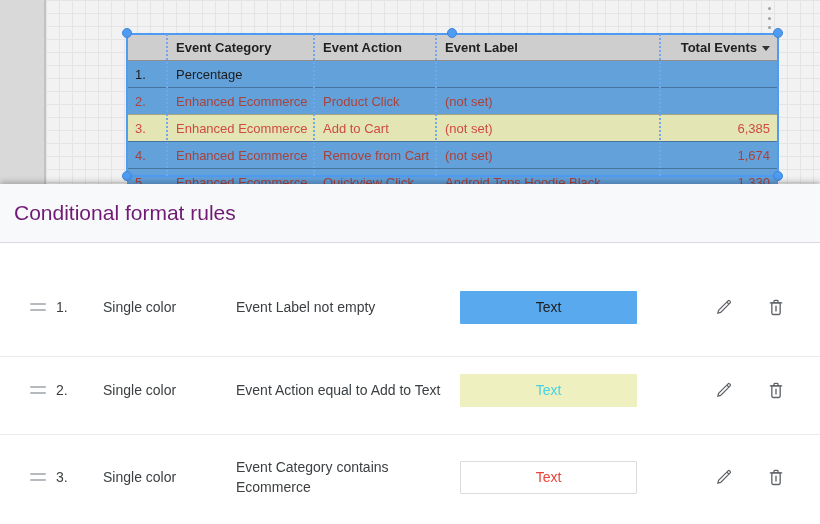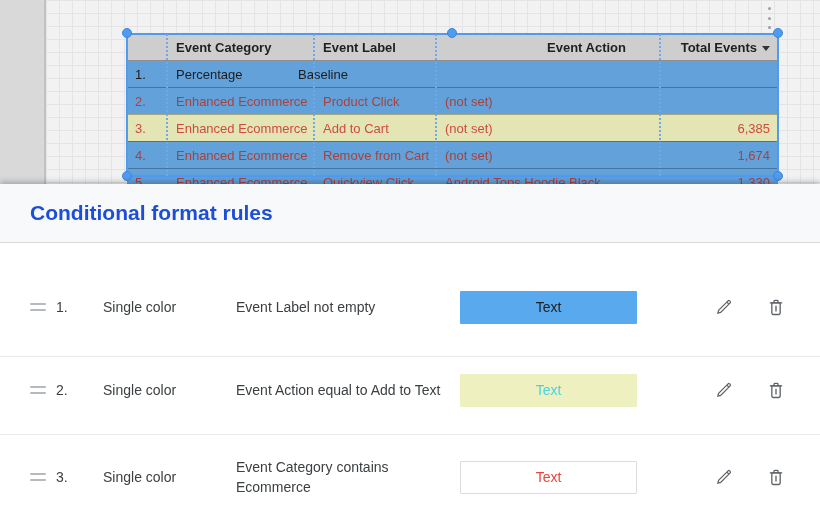--- a/index.html
+++ b/index.html
@@ -53,21 +53,21 @@
   .dotline { position:absolute; top:34px; height:142px; width:0;
     border-left:2px dotted #6fa8ef; pointer-events:none; }
   .handle { position:absolute; width:10px; height:10px; border-radius:50%;
     background:#4f9bf2; border:1px solid #3d86d8; }
 
   
   .panel { position:absolute; left:0; top:184px; width:820px; height:340px;
     background:#fff; box-shadow:0 -2px 6px rgba(0,0,0,0.25); }
   .panel-header { position:absolute; left:0; top:0; width:820px; height:59px;
     background:#f8f9fa; border-bottom:1px solid #d8dade; display:flex; align-items:center; }
-  .panel-title { font-size:21px; color:#1d4ed8; padding-left:14px; font-weight:700;margin-left:16px; }
+  .panel-title { font-size:21px; color:#701a75; padding-left:14px; font-weight:400; }
   .rule-divider { position:absolute; left:0; width:820px; height:1px; background:#e8eaed; }
 
   .rule-row { position:absolute; left:0; width:820px; height:64px;
     display:flex; align-items:center; font-size:14px; color:#3c4043; }
   .drag-handle { position:absolute; left:30px; width:16px; height:8px;
     display:flex; flex-direction:column; justify-content:space-between; cursor:grab; }
   .drag-handle i { display:block; height:2px; background:#b6b9be; border-radius:1px; }
   .rule-index { position:absolute; left:56px; }
   .rule-type  { position:absolute; left:103px; }
   .rule-desc  { position:absolute; left:236px; width:224px; line-height:20px; }
@@ -90,29 +90,28 @@
     <div class="kebab">
       <i></i>
         <i></i>
         <i></i>
     </div>
 
     <div class="gtable">
       <div class="trow header">
         <div class="tcell c0"></div>
         <div class="tcell c1">Event Category</div>
+        <div class="tcell c2">Event Action</div>
         <div class="tcell c3">Event Label</div>
-        <div class="tcell c2">Event Action</div>
         <div class="tcell c4"><span>Total Events</span><span class="sort-caret"></span></div>
       </div>
 
       <div class="trow r1 row-blue txt-dark">
         <div class="tcell c0">1.</div>
         <div class="tcell c2">Percentage</div>
-        <div class="tcell c3">Baseline</div>
       </div>
       <div class="trow row-blue txt-red">
         <div class="tcell c0">2.</div>
         <div class="tcell c1">Enhanced Ecommerce</div>
         <div class="tcell c2">Product Click</div>
         <div class="tcell c3">(not set)</div>
       </div>
       <div class="trow row-yellow txt-red2">
         <div class="tcell c0">3.</div>
         <div class="tcell c1">Enhanced Ecommerce</div>

